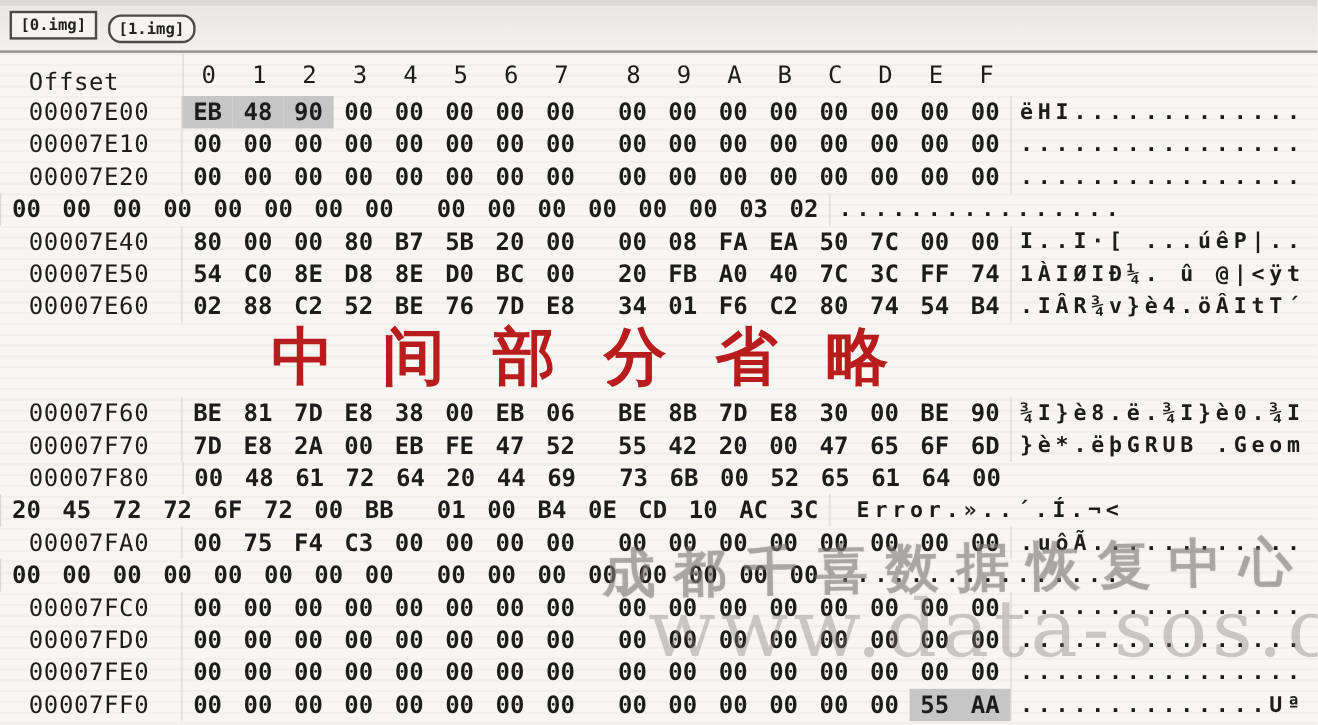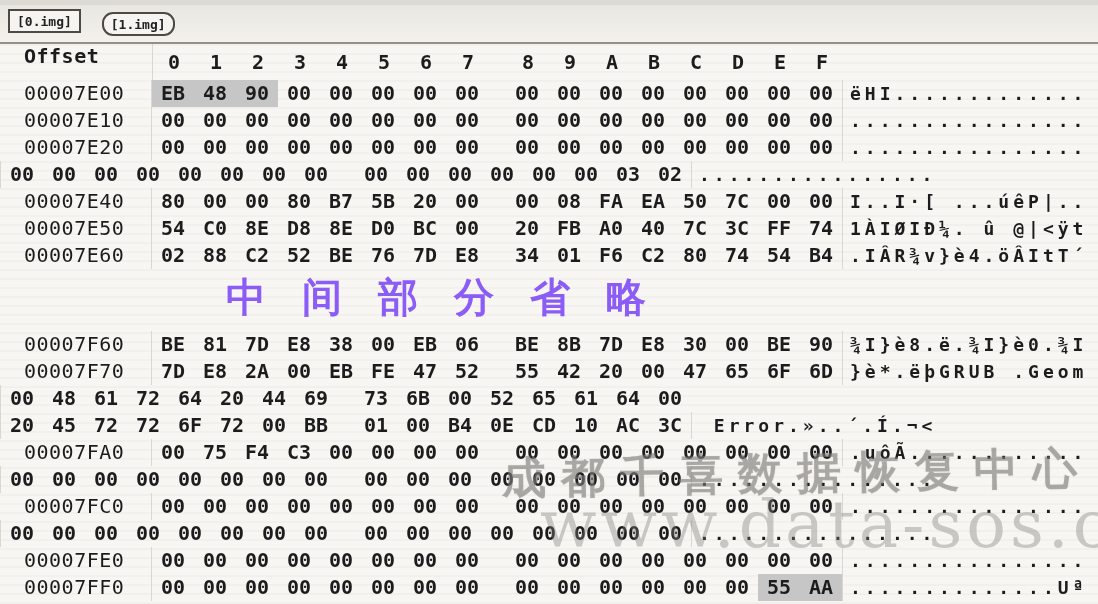--- a/index.html
+++ b/index.html
@@ -8,48 +8,48 @@
     background:
       repeating-linear-gradient(0deg, rgba(80,78,72,0.035) 0 2px, rgba(0,0,0,0) 2px 9px),
       #f7f6f2;
     font-family:"DejaVu Sans Mono","Liberation Mono",monospace;
     color:#1c1c1c;
   }
   
   .tabbar{
     height:33px;border-top:5px solid #dcdad4;border-bottom:2px solid #928f89;
     background:linear-gradient(#e9e7e1,#f2f1ec);
-    display:flex;align-items:flex-start;padding:4px 0 0 8px;gap:21px;box-sizing:content-box;
+    display:flex;align-items:flex-start;padding:4px 0 0 8px;gap:9px;box-sizing:content-box;
   }
   .tab{
     border:2px solid #4d4a45;background:#f5f4f0;
     font-size:13px;font-weight:bold;padding:3px 7px 2px 7px;line-height:15px;
     color:#222;white-space:nowrap;cursor:default;
   }
   .tab-idle{margin-top:3px;border-width:2px;border-radius:11px;}
   
-  .header-row{display:flex;height:36px;align-items:flex-start;font-weight:bold;font-size:20px;}
+  .header-row{display:flex;height:36px;align-items:flex-end;font-weight:normal;font-size:20px;}
   .offset{width:152px;box-sizing:border-box;padding-left:24px;letter-spacing:0.5px;}
   .hexgroup{display:flex;border-left:1px solid #d9d7d1;height:100%;align-items:center;}
   .byte{display:inline-block;width:42px;text-align:center;height:27px;line-height:27px;}
   .g8{margin-right:18px;}
   .byte.hl{background:var(--hl,#c6c6c6);}
   .ascii{
     border-left:1px solid #d9d7d1;box-sizing:border-box;padding-left:7px;
     font-size:18px;letter-spacing:4px;white-space:pre;font-weight:bold;
     height:100%;display:flex;align-items:center;min-width:256px;
   }
   
   .hexrow{display:flex;height:27px;line-height:27px;font-size:20px;font-weight:bold;align-items:stretch;}
   .hexrow .offset{font-weight:normal;}
   
   .caption-row{
     height:62px;line-height:58px;padding-left:226px;
-    font-family:Liberation Serif, serif;
-    font-size:40px;font-weight:bold;letter-spacing:13px;color:#8b5cf6;white-space:nowrap;
+    font-family:Liberation Sans, sans-serif;
+    font-size:52px;font-weight:bold;letter-spacing:13px;color:#b91c1c;white-space:nowrap;
   }
   
   .wm{position:absolute;white-space:nowrap;pointer-events:none;z-index:5;}
   .wm-cn{
     left:502px;top:444px;
     font-family:"DejaVu Serif","Liberation Serif",serif;
     font-size:44px;font-weight:bold;letter-spacing:15px;
     color:rgba(212, 94, 94, 0.18); 
     text-shadow:0 0 1px rgba(120,120,120,0.35);
     color:rgba(128,124,120,0.45);
@@ -289,20 +289,21 @@
         <span class="byte">20</span>
         <span class="byte">00</span>
         <span class="byte">47</span>
         <span class="byte">65</span>
         <span class="byte">6F</span>
         <span class="byte">6D</span>
       </span>
       <span class="ascii">}è*.ëþGRUB .Geom</span>
     </div>
     <div class="hexrow">
+      <span class="offset">00007F80</span>
       <span class="hexgroup">
         <span class="byte">00</span>
         <span class="byte">48</span>
         <span class="byte">61</span>
         <span class="byte">72</span>
         <span class="byte">64</span>
         <span class="byte">20</span>
         <span class="byte">44</span>
         <span class="byte g8">69</span>
         <span class="byte">73</span>
@@ -395,20 +396,21 @@
         <span class="byte">00</span>
         <span class="byte">00</span>
         <span class="byte">00</span>
         <span class="byte">00</span>
         <span class="byte">00</span>
         <span class="byte">00</span>
       </span>
       <span class="ascii">................</span>
     </div>
     <div class="hexrow">
+      <span class="offset">00007FD0</span>
       <span class="hexgroup">
         <span class="byte">00</span>
         <span class="byte">00</span>
         <span class="byte">00</span>
         <span class="byte">00</span>
         <span class="byte">00</span>
         <span class="byte">00</span>
         <span class="byte">00</span>
         <span class="byte g8">00</span>
         <span class="byte">00</span>

